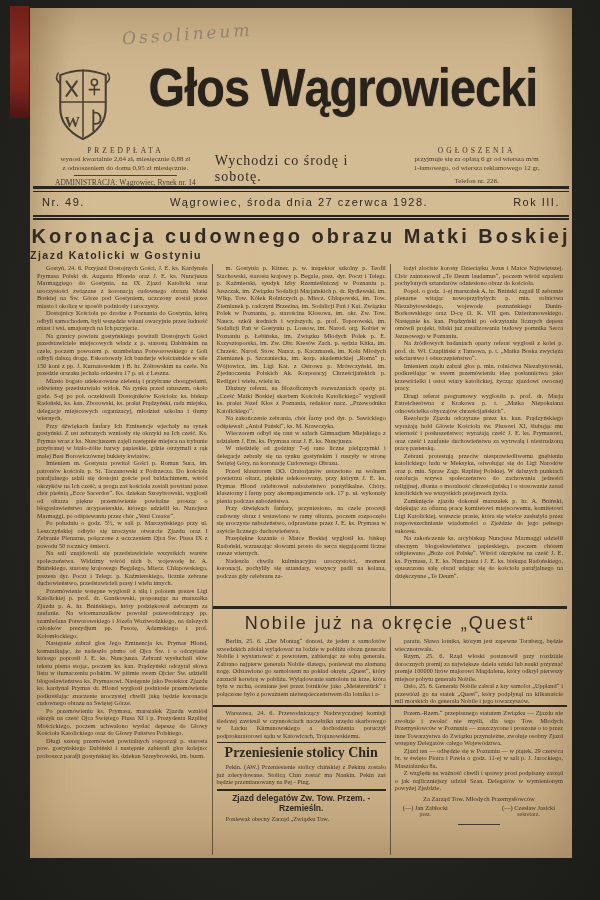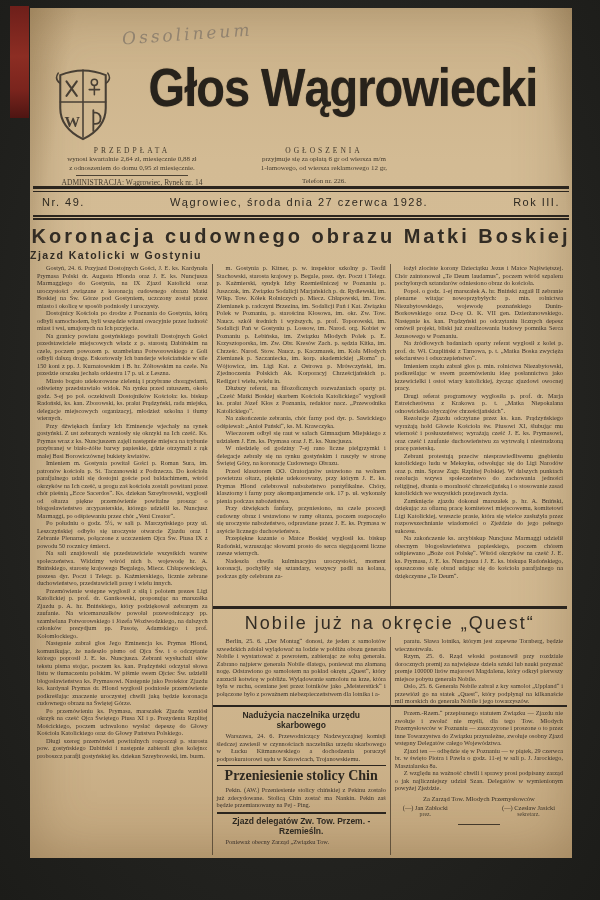--- a/index.html
+++ b/index.html
@@ -108,20 +108,21 @@
     <h1 class="title">Głos Wągrowiecki</h1>
 
     <div class="info-row">
       <div class="info-block">
         <div class="info-title">PRZEDPŁATA</div>
         <div>wynosi kwartalnie 2,64 zł, miesięcznie 0,88 zł</div>
         <div>z odnoszeniem do domu 0,95 zł miesięcznie.</div>
         <hr class="mini-rule">
         <div class="admin-line">ADMINISTRACJA: Wągrowiec, Rynek nr. 14</div>
       </div>
+      <div class="info-center">Wychodzi co środę i sobotę.</div>
       <div class="info-block">
         <div class="info-title">OGŁOSZENIA</div>
         <div>przyjmuje się za opłatą 6 gr od wiersza m/m</div>
         <div>1-łamowego, od wiersza reklamowego 12 gr,</div>
         <div class="phone-line">Telefon nr. 226.</div>
       </div>
     </div>
 
     <div class="rule-a"></div>
 
@@ -191,21 +192,20 @@
                 <p class="para">Rzym, 25. 6. Rząd włoski postanowił przy rozdziale dorocznych premij za największe dzieła sztuki lub nauki przyznać premje 100000 lirów majorowi Magdalena, który odkrył pierwszy miejsce pobytu generała Nobile.</p>
                 <p class="para">Oslo, 25. 6. Generała Nobile zabrał z kry samolot „Uppland“ i przewiózł go na statek „Quest“, który podpłynął na kilkanaście mil morskich do generała Nobile i jego towarzyszów.</p>
               </div>
           </div>
         </div>
 
         <div class="bottom-row">
 
           <div class="bot-col">
             <div>
-              <h4 class="sec-head">Nadużycia naczelnika urzędu skarbowego</h4>
               <div>
                   <p class="para">Warszawa, 24. 6. Przewodniczący Nadzwyczajnej komisji śledczej zawiesił w czynnościach naczelnika urzędu skarbowego w Łucku Kitmanowskiego a dochodzenia poruczył podprokuratorowi sądu w Katowicach, Trojanowskiemu.</p>
                 </div>
             </div>
             <hr class="sec-rule thin">
             <div>
               <h4 class="sec-head serif">Przeniesienie stolicy Chin</h4>
               <div>
                   <p class="para">Pekin. (AW.) Przeniesienie stolicy chińskiej z Pekinu zostało już zdecydowane. Stolicą Chin zostać ma Nankin. Pekin zaś będzie przemianowany na Pej - Ping.</p>
                 </div>

